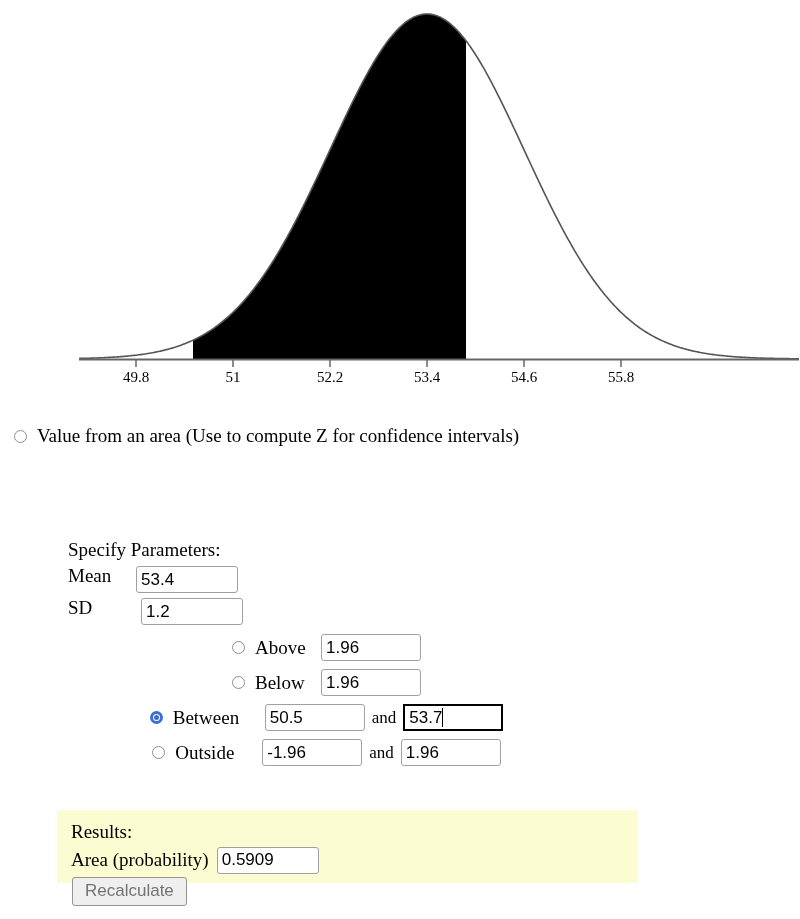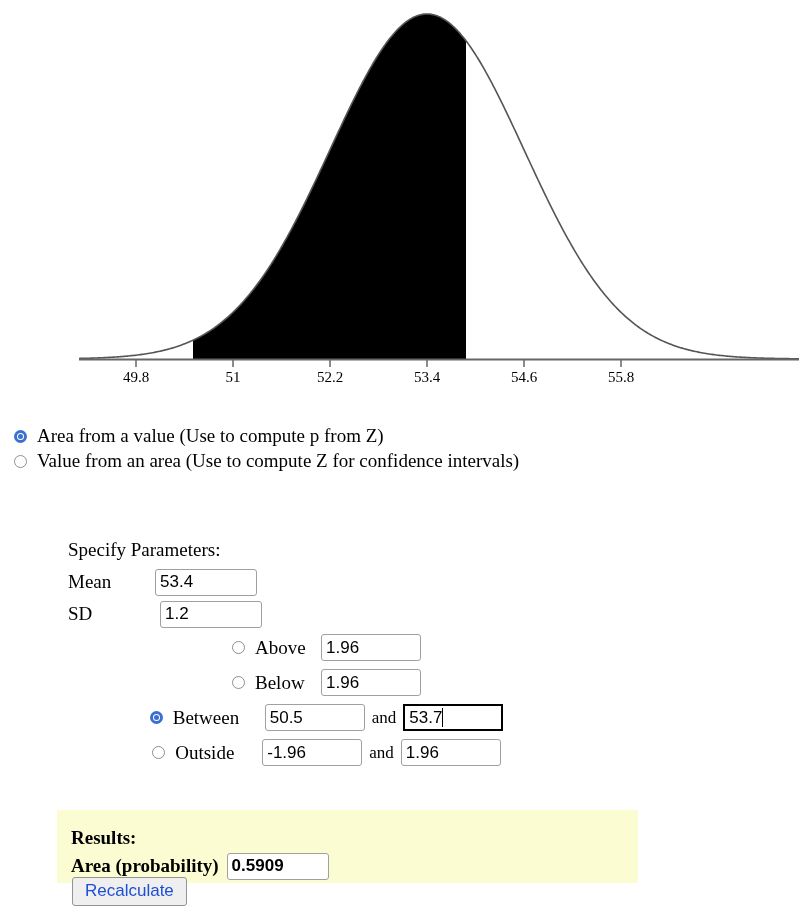--- a/index.html
+++ b/index.html
@@ -91,23 +91,22 @@
     top: 538px;
     width: 500px;
   }
   #params-heading {
     font-size: 19px;
     line-height: 24px;
     margin-bottom: 4px;
   }
   .param-row {
     display: flex;
-    align-items: center;
+    align-items: flex-start;
     height: 32px;
-    gap: 19px;
   }
   .param-row .row-label {
     font-size: 19px;
     line-height: 20px;
     white-space: nowrap;
   }
   .and-label {
     font-size: 17px;
     line-height: 20px;
     margin: 0 7px;
@@ -179,22 +178,21 @@
     position: absolute;
     left: 57px;
     top: 810px;
     width: 581px;
     height: 73px;
     background: #fcfcd2;
   }
   #results-inner {
     position: absolute;
     left: 14px;
-    top: 16px;
-    font-weight: bold;
+    top: 10px;
   }
   #results-heading {
     font-size: 19px;
     line-height: 24px;
   }
   #area-row {
     display: flex;
     align-items: center;
     height: 32px;
   }
@@ -204,21 +202,21 @@
     margin-right: 8px;
     white-space: nowrap;
   }
   #recalc-button {
     position: absolute;
     left: 72px;
     top: 877px;
     box-sizing: border-box;
     font-family: "Liberation Sans", "DejaVu Sans", sans-serif;
     font-size: 17px;
-    color: #1d4ed8;
+    color: #737373;
     background: #efefef;
     border: 1px solid #949494;
     border-radius: 3px;
     padding: 3px 12px 4px 12px;
     cursor: pointer;
   }
 </style>
 </head>
 <body>
 
@@ -243,24 +241,20 @@
         <line x1="483" y1="360" x2="483" y2="367" stroke="#666666" stroke-width="1.5"></line>
         <text x="483" y="382" text-anchor="middle" class="axis-tick-label">54.6</text>
         <line x1="580" y1="360" x2="580" y2="367" stroke="#666666" stroke-width="1.5"></line>
         <text x="580" y="382" text-anchor="middle" class="axis-tick-label">55.8</text>
       </g>
   </svg>
 </div>
 
 <div id="mode-group">
   <div class="mode-row">
-    <span class="radio checked"></span>
-    <span class="label-text">Area from a value (Use to compute p from Z)</span>
-  </div>
-  <div class="mode-row">
     <span class="radio"></span>
     <span class="label-text">Value from an area (Use to compute Z for confidence intervals)</span>
   </div>
 </div>
 
 <div id="params-block">
 
   <div id="params-heading">Specify Parameters:</div>
 
   <div class="param-row">

